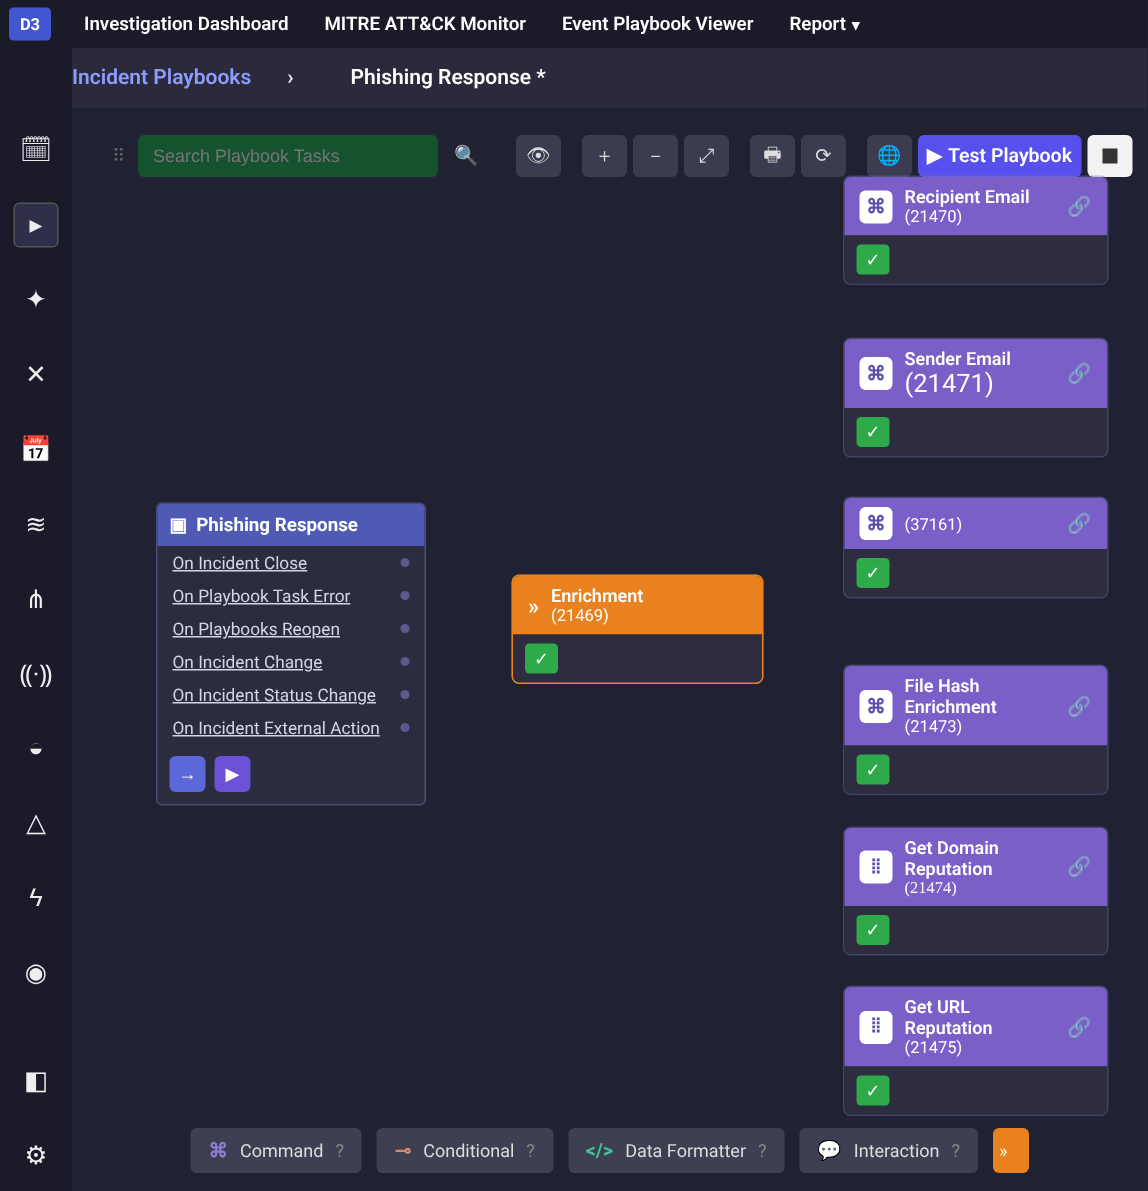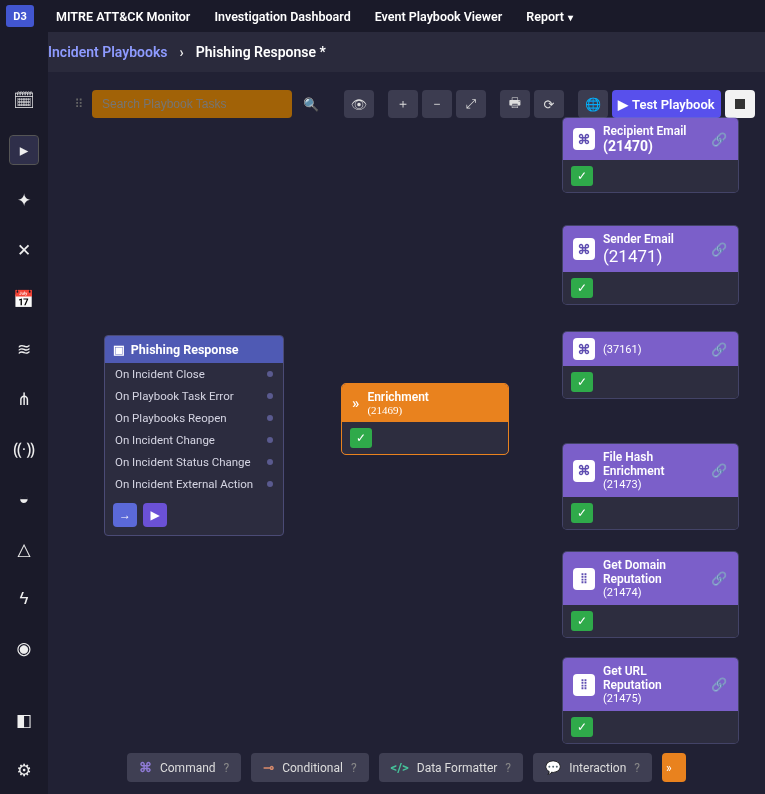--- a/index.html
+++ b/index.html
@@ -7,54 +7,54 @@
     width: 765px; height: 794px;
     background: #1f1f2e; color: #e5e5ef;
     font-family: -apple-system, BlinkMacSystemFont, "Segoe UI", Roboto, sans-serif;
     font-size: 12px; overflow: hidden; position: relative;
   }
   .topbar { height: 32px; background: #1a1a29; display: flex; align-items: center; padding: 16px 6px; gap: 4px; }
   .logo { width: 28px; height: 22px; background:#4256d0; color:#fff; border-radius:3px; display:flex; align-items:center; justify-content:center; font-weight:700; font-size:11px; }
   .topnav { display:flex; gap: 0; margin-left: 6px; font-size: 12.5px; }
   .topnav a { color:#fff; text-decoration:none; padding: 7px 12px; cursor:pointer; font-weight:600; }
   .topnav a.caret::after { content:"▾"; font-size:10px; margin-left:4px; }
-  .crumbbar { height: 40px; background:#2a2a3c; display:flex; align-items:center; padding: 0 12px 0 48px; gap: 12px; font-size:14px; font-weight:600; position:relative; }
+  .crumbbar { height: 40px; background:#2a2a3c; display:flex; align-items:center; padding: 0 12px 0 48px; gap: 24px; font-size:14px; font-weight:600; position:relative; }
   .backbtn { position:absolute; left:5px; top:5px; width:30px; height:30px; background:#3a3a50; border-radius:3px; display:flex; align-items:center; justify-content:center; color:#ccc; cursor:pointer; }
   .crumb-root { color:#8e9bff; cursor:pointer; }
   .crumb-sep { color:#eee; }
-  .crumb-leaf { color:#fff; }
+  .crumb-leaf { color:#fff;margin-left:14px; }
   .leftrail { position:absolute; left:0; top:32px; bottom:0; width:48px; background:#1a1a29; display:flex; flex-direction:column; align-items:center; padding-top:48px; gap:22px; }
   .rail-icon { width:28px; height:28px; display:flex; align-items:center; justify-content:center; color:#eee; cursor:pointer; border-radius:3px; font-size:17px; }
   .rail-icon.active { background:#2f2f4a; outline:1px solid #555; }
   .rail-spacer { flex:1; }
   .canvas-wrap { position:absolute; left:48px; right:0; top:72px; bottom:0; background:#212134; }
   .toolbar { position:absolute; top:18px; left:22px; display:flex; gap:4px; align-items:center; }
   .tbtn { height:28px; min-width:30px; border-radius:4px; background:#3c3c50; display:flex; align-items:center; justify-content:center; color:#ddd; cursor:pointer; padding:0 6px; font-size:13px; }
-  .tbtn.search-box { width:200px; justify-content:flex-start; background:#a16207; color:#888; padding:0 10px; }
+  .tbtn.search-box { width:200px; justify-content:flex-start; background:#14532d; color:#888; padding:0 10px; }
   .tbtn.search-box input { background:transparent; border:none; color:#ccc; width:100%; font-size:12px; outline:none; }
   .tbtn.primary { background:#5850ec; color:#fff; font-weight:600; }
   .tbtn.stop { background:#f2f2f2; color:#333; }
   .tbtn.stop .sq { width:10px; height:10px; background:#333; }
   .drag-handle { color:#666; cursor:move; width:18px; display:flex; align-items:center; justify-content:center;}
 
   
   .node { position:absolute; border-radius:4px; box-shadow: 0 0 0 1px rgba(120,120,180,.4); background:#2d2d3f; font-size:12px; }
   .node .hdr { display:flex; align-items:center; gap:8px; padding:6px 10px; border-radius:4px 4px 0 0; font-weight:600; color:#fff; }
   .node .hdr .hicon { width:22px; height:22px; border-radius:4px; background:#fff; color:#5e4db1; display:flex; align-items:center; justify-content:center; font-size:13px; font-weight:700; flex-shrink:0; }
   .node .hdr .link-ic { margin-left:auto; color:rgba(255,255,255,.7); font-size:13px; }
   .node.purple .hdr { background:#7b5fc9; }
   .node.orange .hdr { background:#e9821e; border-radius:4px 4px 0 0; }
   .node .body { padding:6px 8px; background:#2d2d3f; border-radius: 0 0 4px 4px; }
   .node .status { width:22px; height:20px; border-radius:3px; background:#2faa4a; color:#fff; display:flex; align-items:center; justify-content:center; font-size:12px; }
   .node.orange { outline: 1px solid #e9821e; }
 
   
   .startnode { position:absolute; width:180px; background:#2c2c3f; border:1px solid #4b4b76; border-radius:4px; }
   .startnode .shdr { background:#4f5ab4; color:#fff; font-size:12.5px; font-weight:700; padding:6px 8px; display:flex; align-items:center; gap:6px; border-radius:3px 3px 0 0; }
-  .startnode .srow { padding:4px 10px; font-size:11.5px; color:#d5d5e3; cursor:pointer; display:flex; align-items:center; justify-content:space-between; }
+  .startnode .srow { padding:4px 10px; font-size:11.5px; color:#d5d5e3; cursor:pointer; display:flex; align-items:center; justify-content:space-between;text-decoration:underline; }
   .startnode .srow .dot { width:6px; height:6px; background:#5a5a8f; border-radius:50%; }
   .startnode .play-row { display:flex; gap:6px; padding:8px; }
   .startnode .play-row .pbtn { width:24px; height:24px; border-radius:4px; display:flex; align-items:center; justify-content:center; cursor:pointer; font-size:12px; }
   .startnode .play-row .pbtn.arrow { background:#5b69d8; color:#fff; }
   .startnode .play-row .pbtn.play { background:#6b51d6; color:#fff; }
 
   
   .bottombar { position:absolute; left:48px; right:0; bottom:12px; display:flex; gap:10px; justify-content:center; }
   .chip { background:#3f3f53; border-radius:4px; padding:7px 12px; display:flex; align-items:center; gap:8px; color:#ddd; font-size:12px; cursor:pointer; }
   .chip .cicn { font-weight:700; font-size:13px; }
@@ -65,22 +65,22 @@
   
   svg.wires { position:absolute; inset:0; pointer-events:none; }
   svg.wires path { stroke:#5a5a7a; stroke-width:1.4; fill:none; }
 </style>
 </head>
 <body>
 
 <div class="topbar">
   <div class="logo">D3</div>
   <div class="topnav">
+    <a>Investigation Dashboard</a>
     <a>MITRE ATT&amp;CK Monitor</a>
-    <a>Investigation Dashboard</a>
     <a>Event Playbook Viewer</a>
     <a class="caret">Report</a>
   </div>
 </div>
 
 <div class="crumbbar">
   <div class="backbtn">
     <span>←</span>
   </div>
   <span class="crumb-root">Incident Playbooks</span>
@@ -187,34 +187,34 @@
           <span>▶</span>
         </div>
     </div>
   </div>
 
   <div class="node orange" style="left:294px; top:312px; width:166px;">
     <div class="hdr">
       <span style="font-size:15px">»</span>
       <div>
         <div>Enrichment</div>
-        <div style="font-weight:400; font-size:11px;font-family:Liberation Serif, serif;">(21469)</div>
+        <div style="font-weight:400; font-size:11px;">(21469)</div>
       </div>
     </div>
     <div class="body">
         <div class="status">✓</div>
       </div>
   </div>
 
   <div class="node purple" style="left:515px; top:46px; width:175px;">
     <div class="hdr">
         <div class="hicon">⌘</div>
         <div>
           <div>Recipient Email</div>
-          <div style="font-weight:700;font-size:14px;">(21470)</div>
+          <div style="font-weight:400;font-size:11px;">(21470)</div>
         </div>
         <span class="link-ic">🔗</span>
       </div>
     <div class="body">
         <div class="status">✓</div>
       </div>
   </div>
   <div class="node purple" style="left:515px; top:154px; width:175px;">
     <div class="hdr">
         <div class="hicon">⌘</div>
@@ -251,21 +251,21 @@
       </div>
     <div class="body">
         <div class="status">✓</div>
       </div>
   </div>
   <div class="node purple" style="left:515px; top:480px; width:175px;">
     <div class="hdr">
         <div class="hicon">⦙⦙</div>
         <div>
           <div>Get Domain Reputation</div>
-          <div style="font-weight:400;font-size:11px;">(21474)</div>
+          <div style="font-weight:400;font-size:11px;font-family:Liberation Serif, serif;">(21474)</div>
         </div>
         <span class="link-ic">🔗</span>
       </div>
     <div class="body">
         <div class="status">✓</div>
       </div>
   </div>
   <div class="node purple" style="left:515px; top:586px; width:175px;">
     <div class="hdr">
         <div class="hicon">⦙⦙</div>

